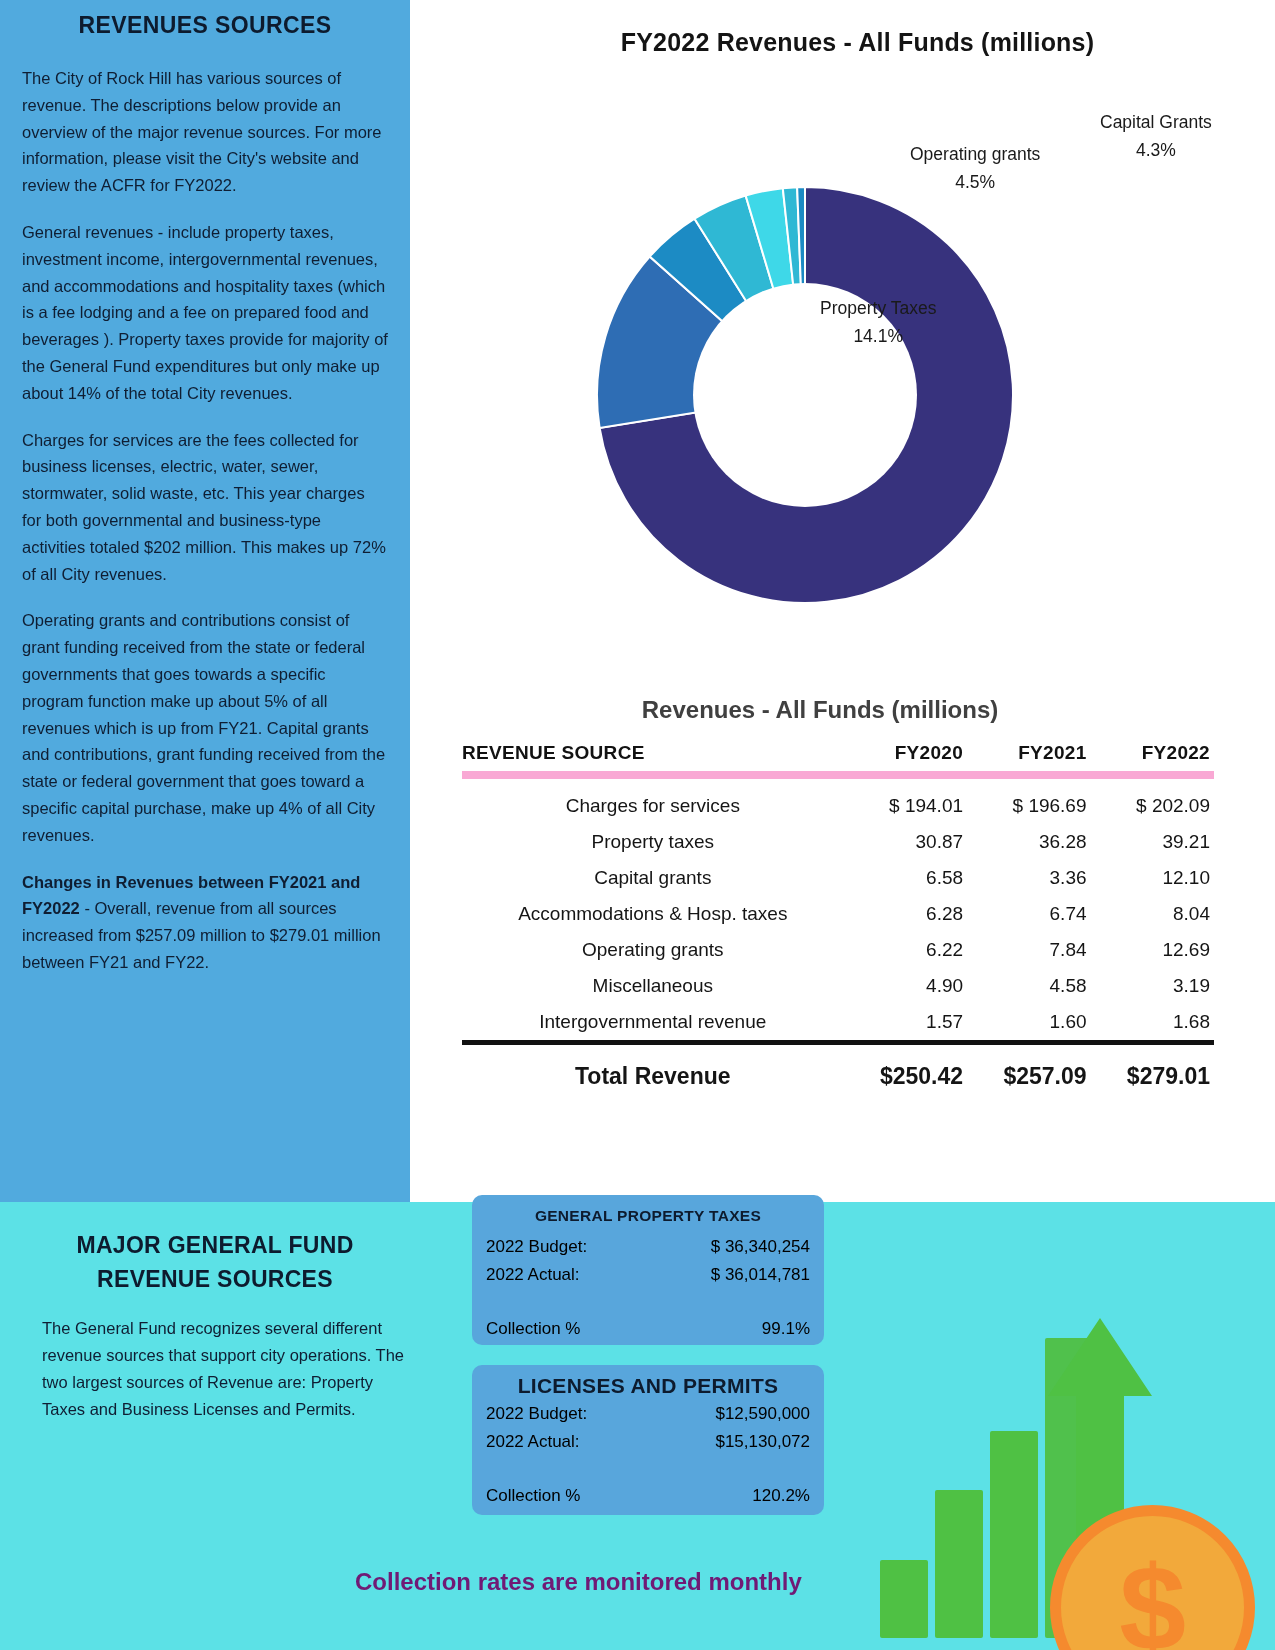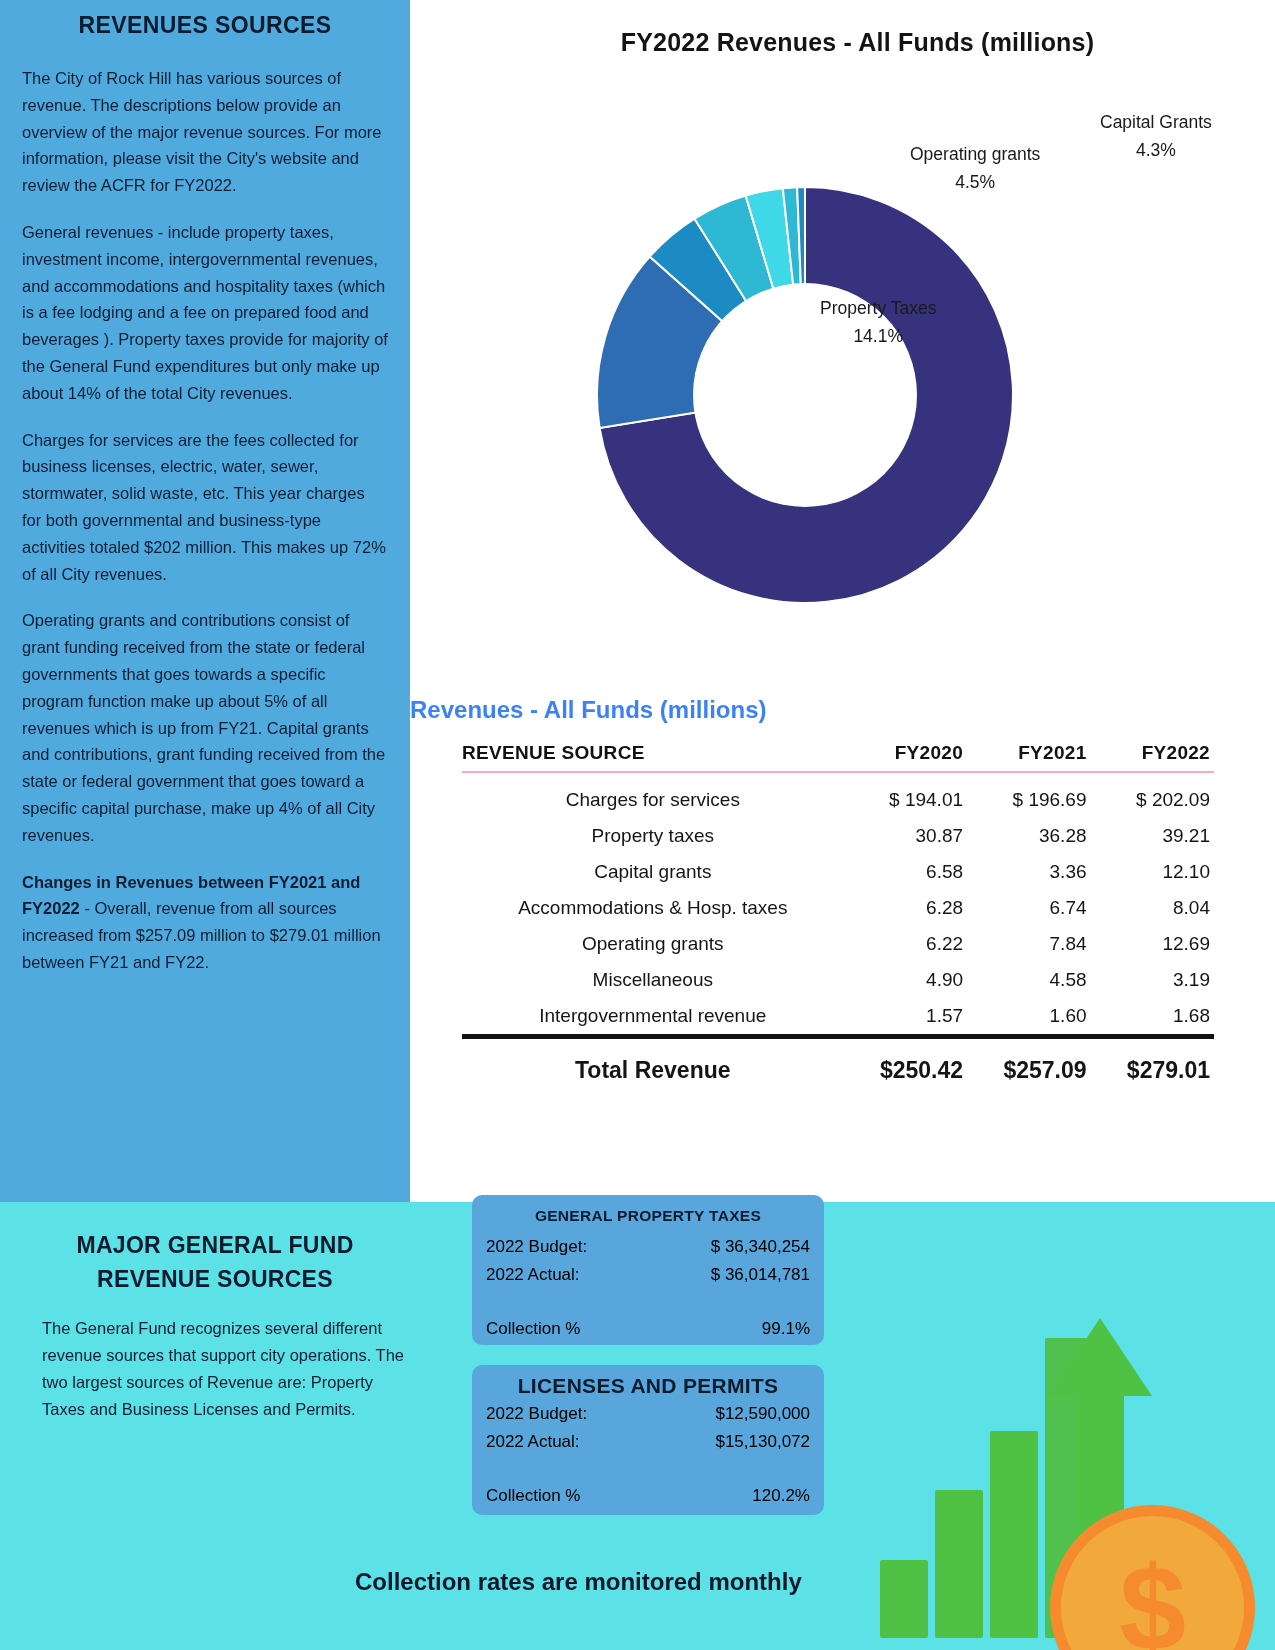--- a/index.html
+++ b/index.html
@@ -40,29 +40,29 @@
   .pie-label{position:absolute;font-size:17.5px;color:#1a1a1a;line-height:25px;white-space:nowrap;}
   #lbl-capital{top:110px;left:690px;text-align:center;}
   #lbl-operating{top:142px;left:500px;text-align:center;}
   #lbl-property{top:296px;left:410px;text-align:center;}
   .pie-label .pct{display:block;}
   #lbl-capital .pct,#lbl-operating .pct,#lbl-property .pct,#lbl-charges .pct{margin-top:3px;}
 
   
   #table-area{position:absolute;left:410px;top:680px;width:865px;height:522px;background:#fff;}
   #table-title{
-    position:absolute;top:16px;left:0;width:820px;text-align:left;
-    font-size:24px;font-weight:bold;color:#3b82f6;
+    position:absolute;top:16px;left:0;width:820px;text-align:center;
+    font-size:24px;font-weight:bold;color:#404040;
   }
   table#rev-table{
     position:absolute;top:62px;left:52px;width:752px;border-collapse:collapse;
   }
   #rev-table th{
     font-size:19px;font-weight:bold;color:#121212;padding:0 0 7px 0;
-    border-bottom:2px solid #f9a8d4;letter-spacing:.3px;
+    border-bottom:8px solid #f9a8d4;letter-spacing:.3px;
   }
   #rev-table th.src{text-align:left;}
   #rev-table th.yr{text-align:right;padding-right:4px;}
   #rev-table td{
     font-size:19px;color:#151515;padding:7px 0 7px 0;
   }
   #rev-table td.src{text-align:center;}
   #rev-table td.num{text-align:right;padding-right:4px;white-space:nowrap;}
   #rev-table tbody tr:first-child td{padding-top:16px;}
   #rev-table tr.total td{
@@ -117,21 +117,21 @@
   }
   #coin-s{
     position:absolute;left:0;top:0;width:100%;height:100%;
     display:flex;align-items:center;justify-content:center;
     font-size:120px;font-weight:bold;color:#F58A2E;
     font-family:"Liberation Sans", sans-serif;
   }
 
   #caption{
     position:absolute;left:355px;top:398px;
-    font-size:24px;font-weight:bold;color:#0f172a;
+    font-size:24px;font-weight:bold;color:#701a75;
   }
 </style>
 </head>
 <body>
 
 <div id="left-panel">
   <div id="left-title">REVENUES SOURCES</div>
   <p class="lp first">The City of Rock Hill has various sources of revenue. The descriptions below provide an overview of the major revenue sources. For more information, please visit the City's website and review the ACFR for FY2022.</p>
   <p class="lp">General revenues - include property taxes, investment income, intergovernmental revenues, and accommodations and hospitality taxes (which is a fee lodging and a fee on prepared food and beverages ). Property taxes provide for majority of the General Fund expenditures but only make up about 14% of the total City revenues.</p>
   <p class="lp">Charges for services are the fees collected for business licenses, electric, water, sewer, stormwater, solid waste, etc. This year charges for both governmental and business-type activities totaled $202 million. This makes up 72% of all City revenues.</p>

